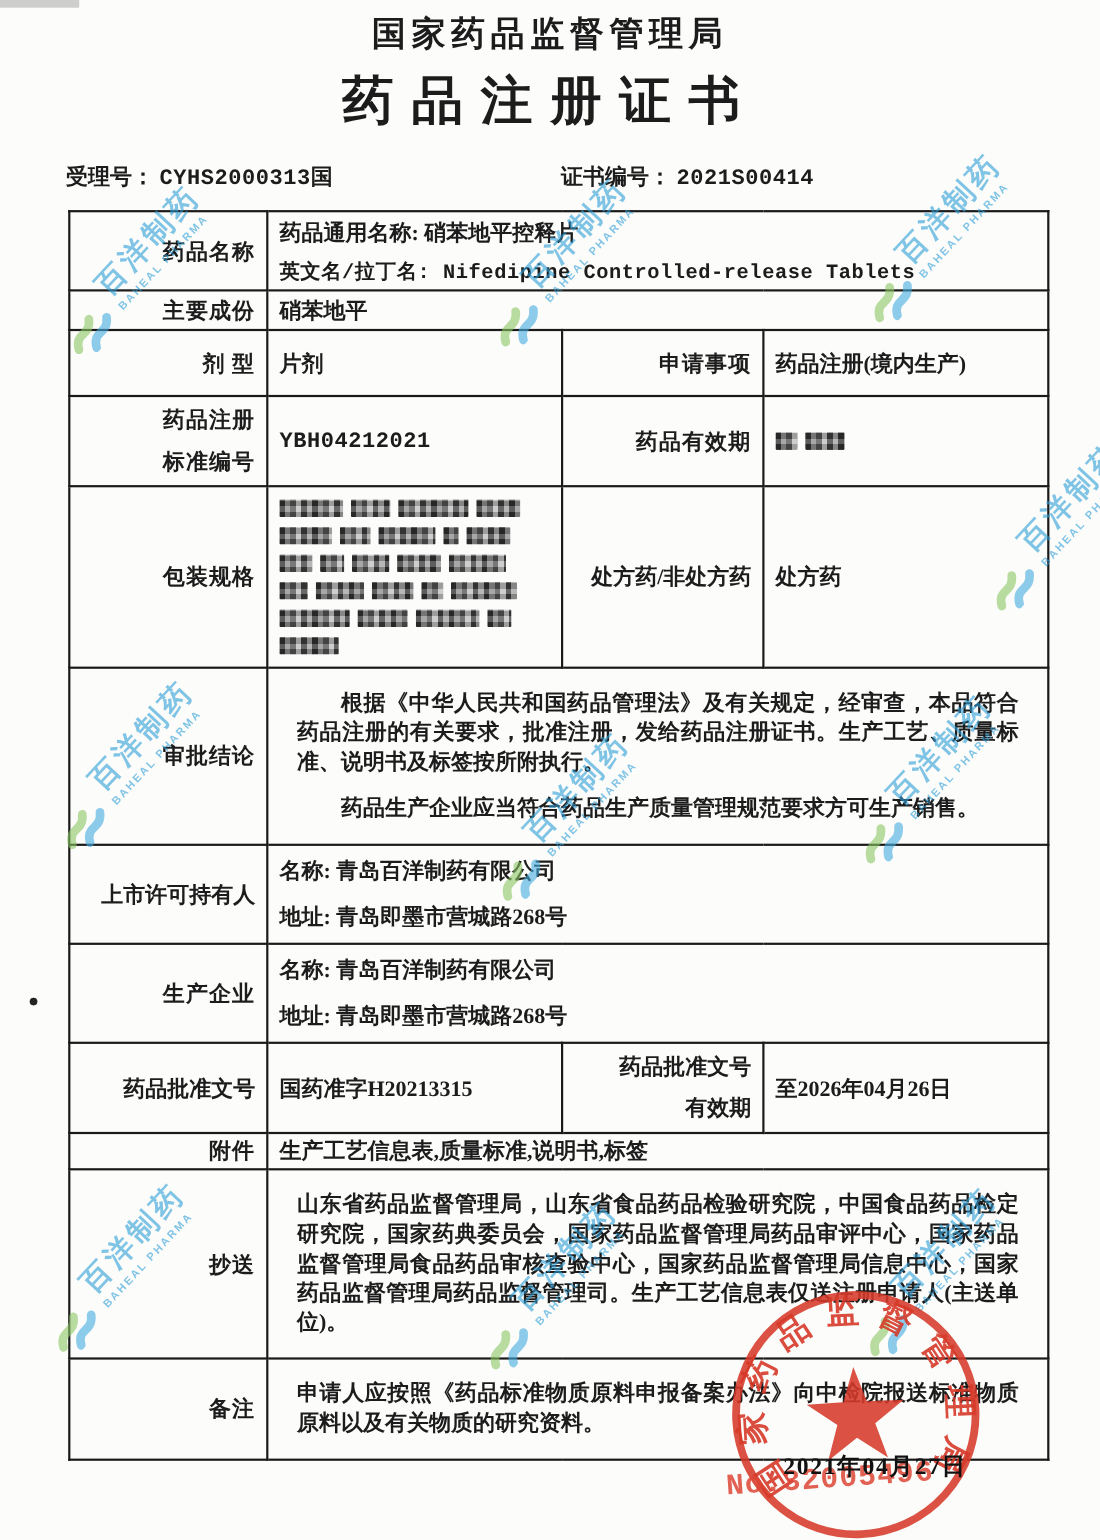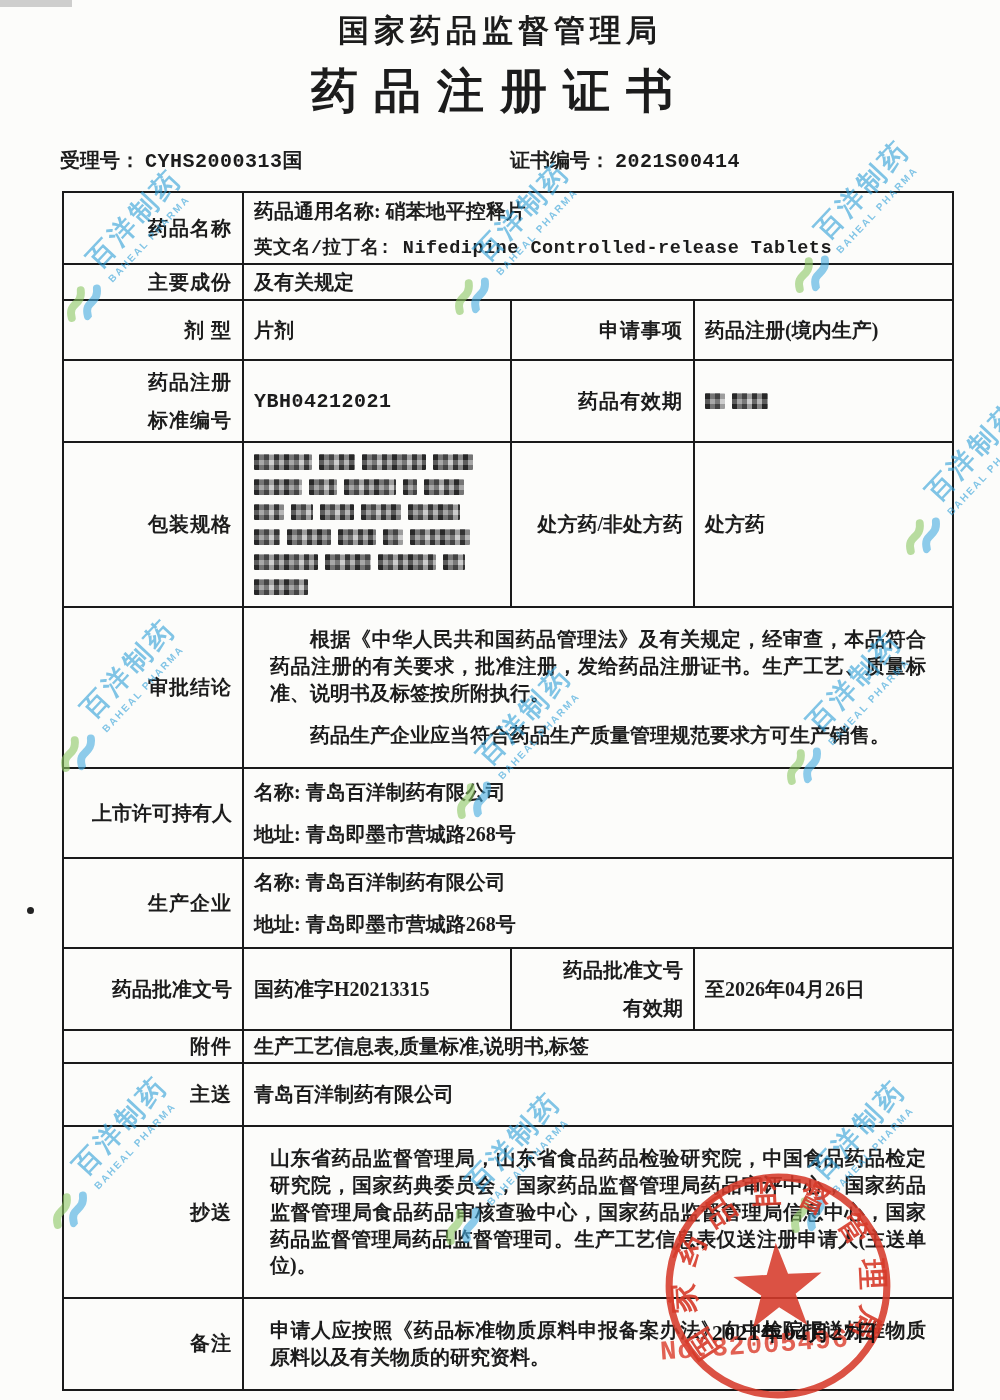--- a/index.html
+++ b/index.html
@@ -120,21 +120,21 @@
       <tr style="height:72px">
     <td class="lab">药品名称</td>
     <td class="val" colspan="3">
       <div>药品通用名称: 硝苯地平控释片</div>
       <div class="mono" style="margin-top:9px;font-size:18.5px">英文名/拉丁名: Nifedipine Controlled-release Tablets</div>
     </td>
   </tr>
 
   <tr style="height:36px">
     <td class="lab">主要成份</td>
-    <td class="val" colspan="3">及有关规定</td>
+    <td class="val" colspan="3">硝苯地平</td>
   </tr>
 
   <tr style="height:60px">
     <td class="lab">剂 型</td>
     <td class="val">片剂</td>
     <td class="lab">申请事项</td>
     <td class="val">药品注册(境内生产)</td>
   </tr>
 
 
@@ -229,24 +229,20 @@
       <div>有效期</div>
     </td>
     <td class="val">至2026年04月26日</td>
   </tr>
 
   <tr style="height:28px">
     <td class="lab">附件</td>
     <td class="val" colspan="3">生产工艺信息表,质量标准,说明书,标签</td>
   </tr>
 
-  <tr style="height:63px">
-    <td class="lab">主送</td>
-    <td class="val" colspan="3">青岛百洋制药有限公司</td>
-  </tr>
 
   <tr style="height:125px">
     <td class="lab">抄送</td>
     <td class="val" colspan="3">
       <p class="para">山东省药品监督管理局，山东省食品药品检验研究院，中国食品药品检定研究院，国家药典委员会，国家药品监督管理局药品审评中心，国家药品监督管理局食品药品审核查验中心，国家药品监督管理局信息中心，国家药品监督管理局药品监督管理司。生产工艺信息表仅送注册申请人(主送单位)。</p>
     </td>
   </tr>
 
   <tr style="height:72px">
     <td class="lab">备注</td>

